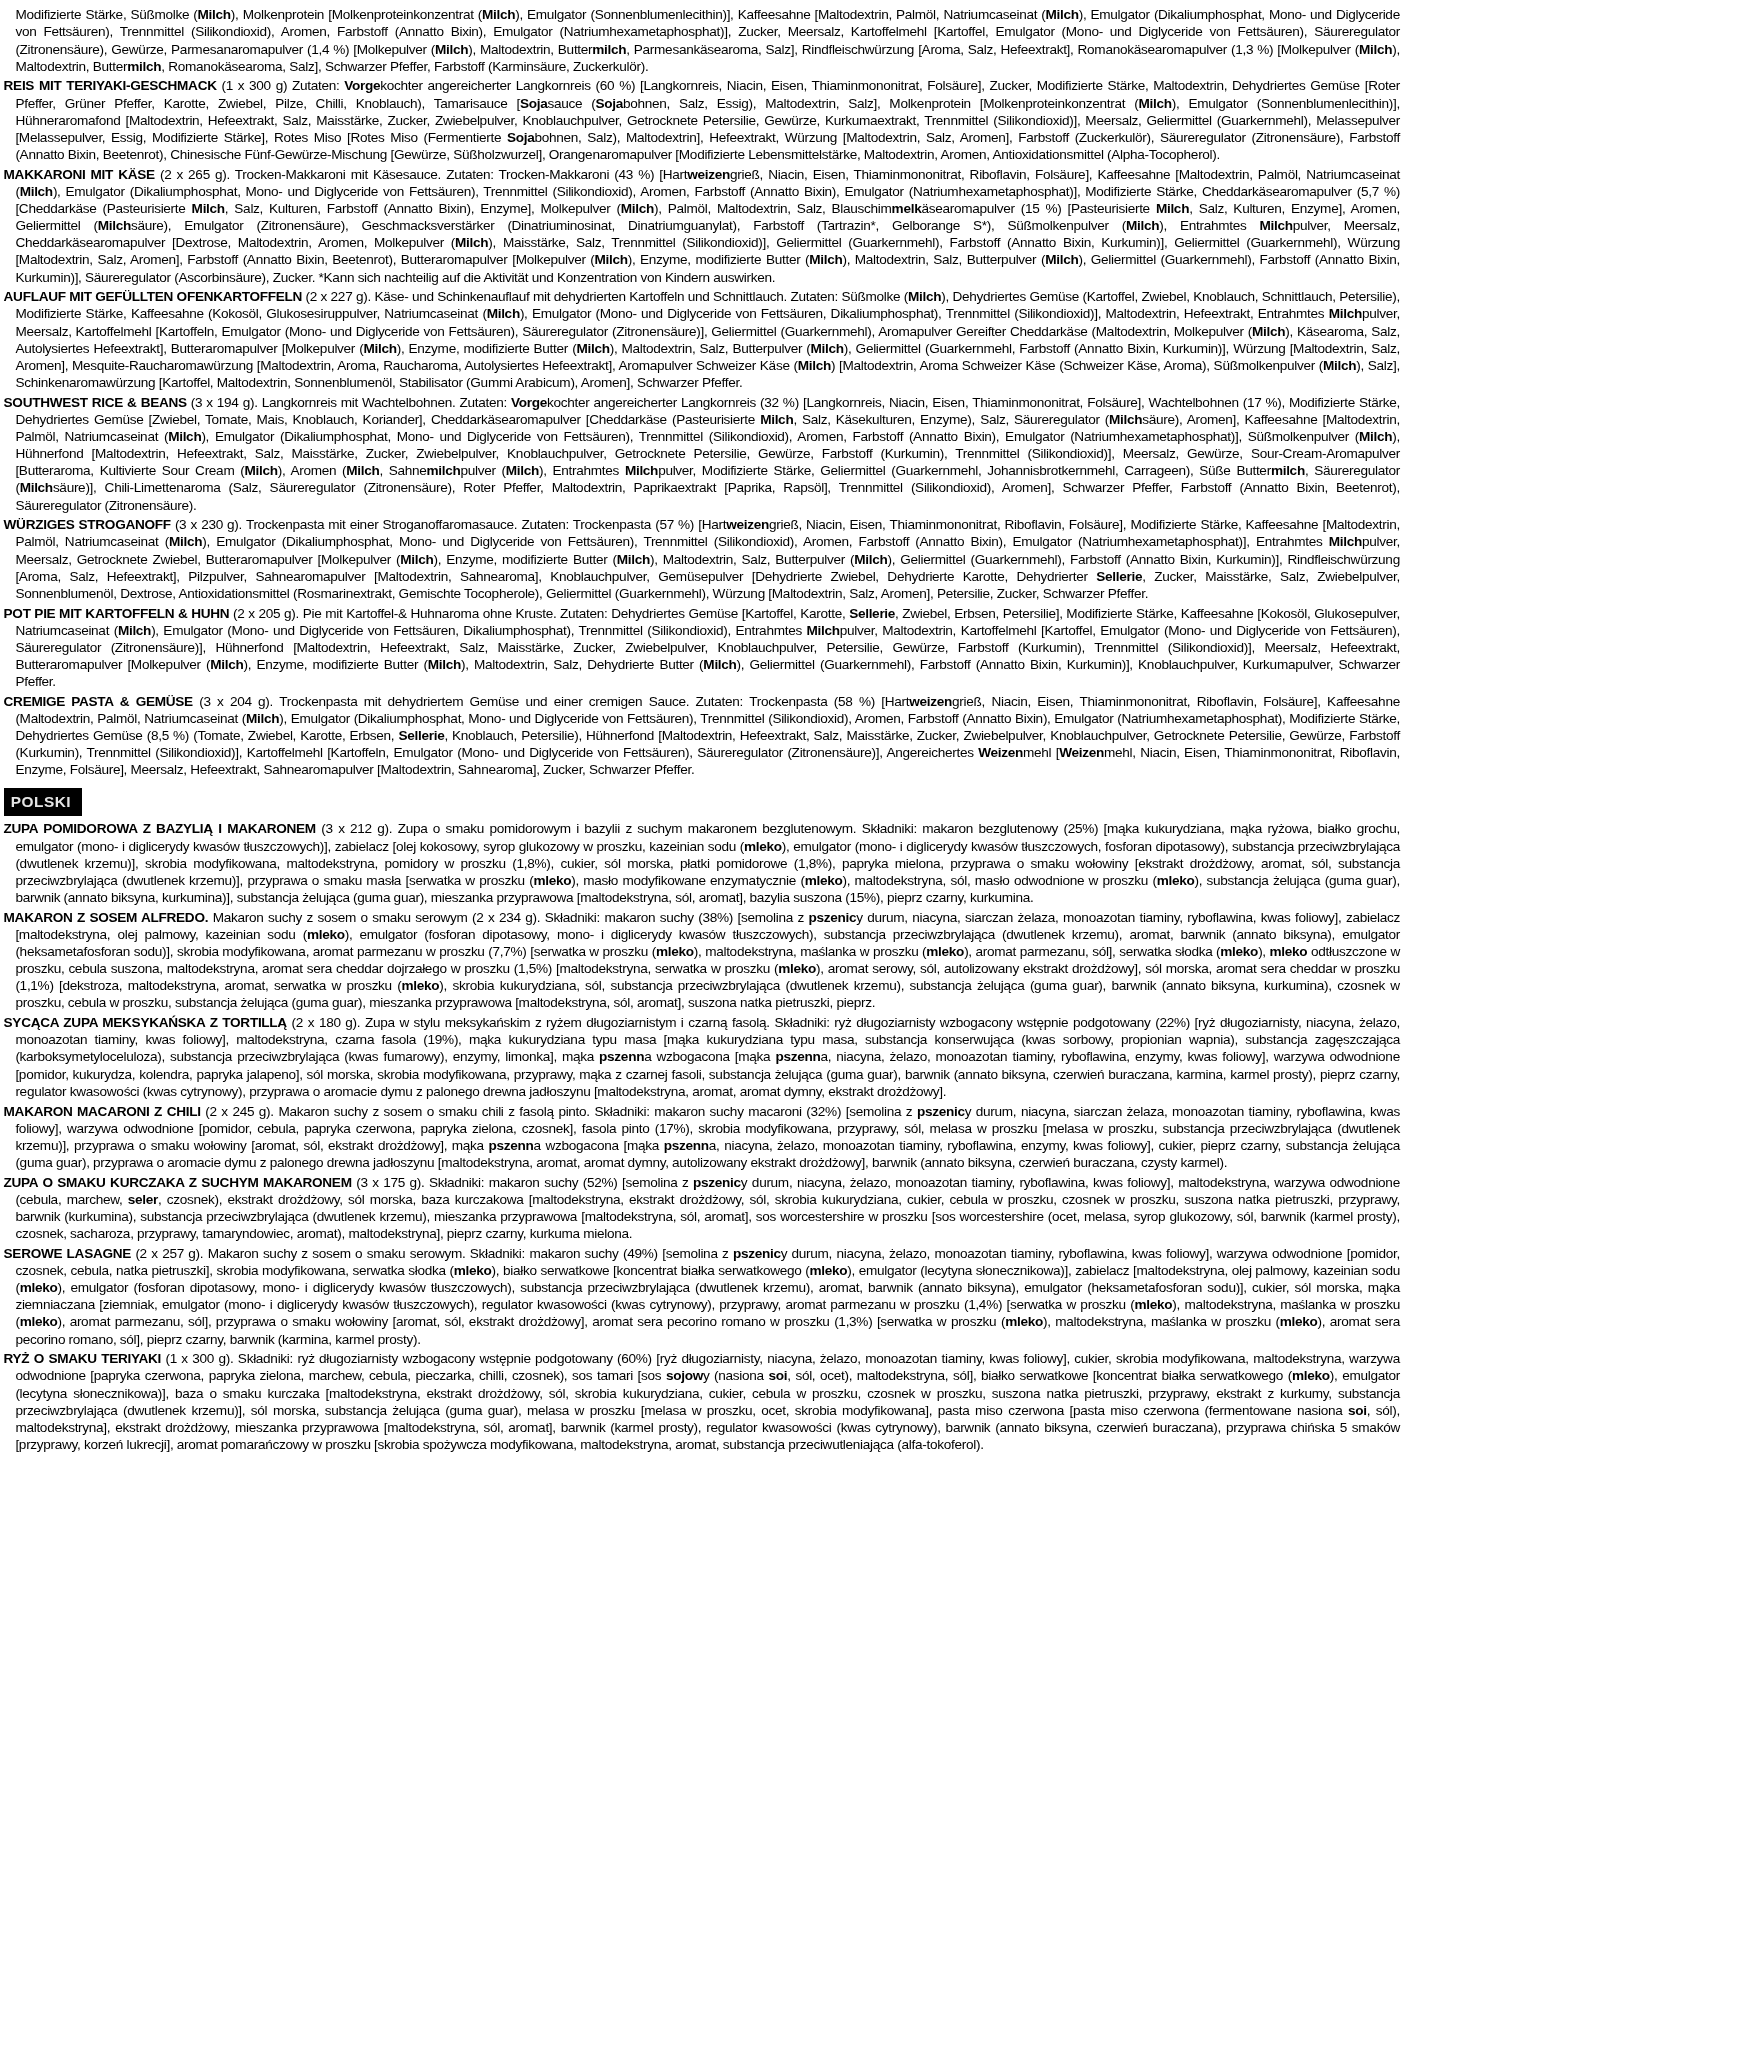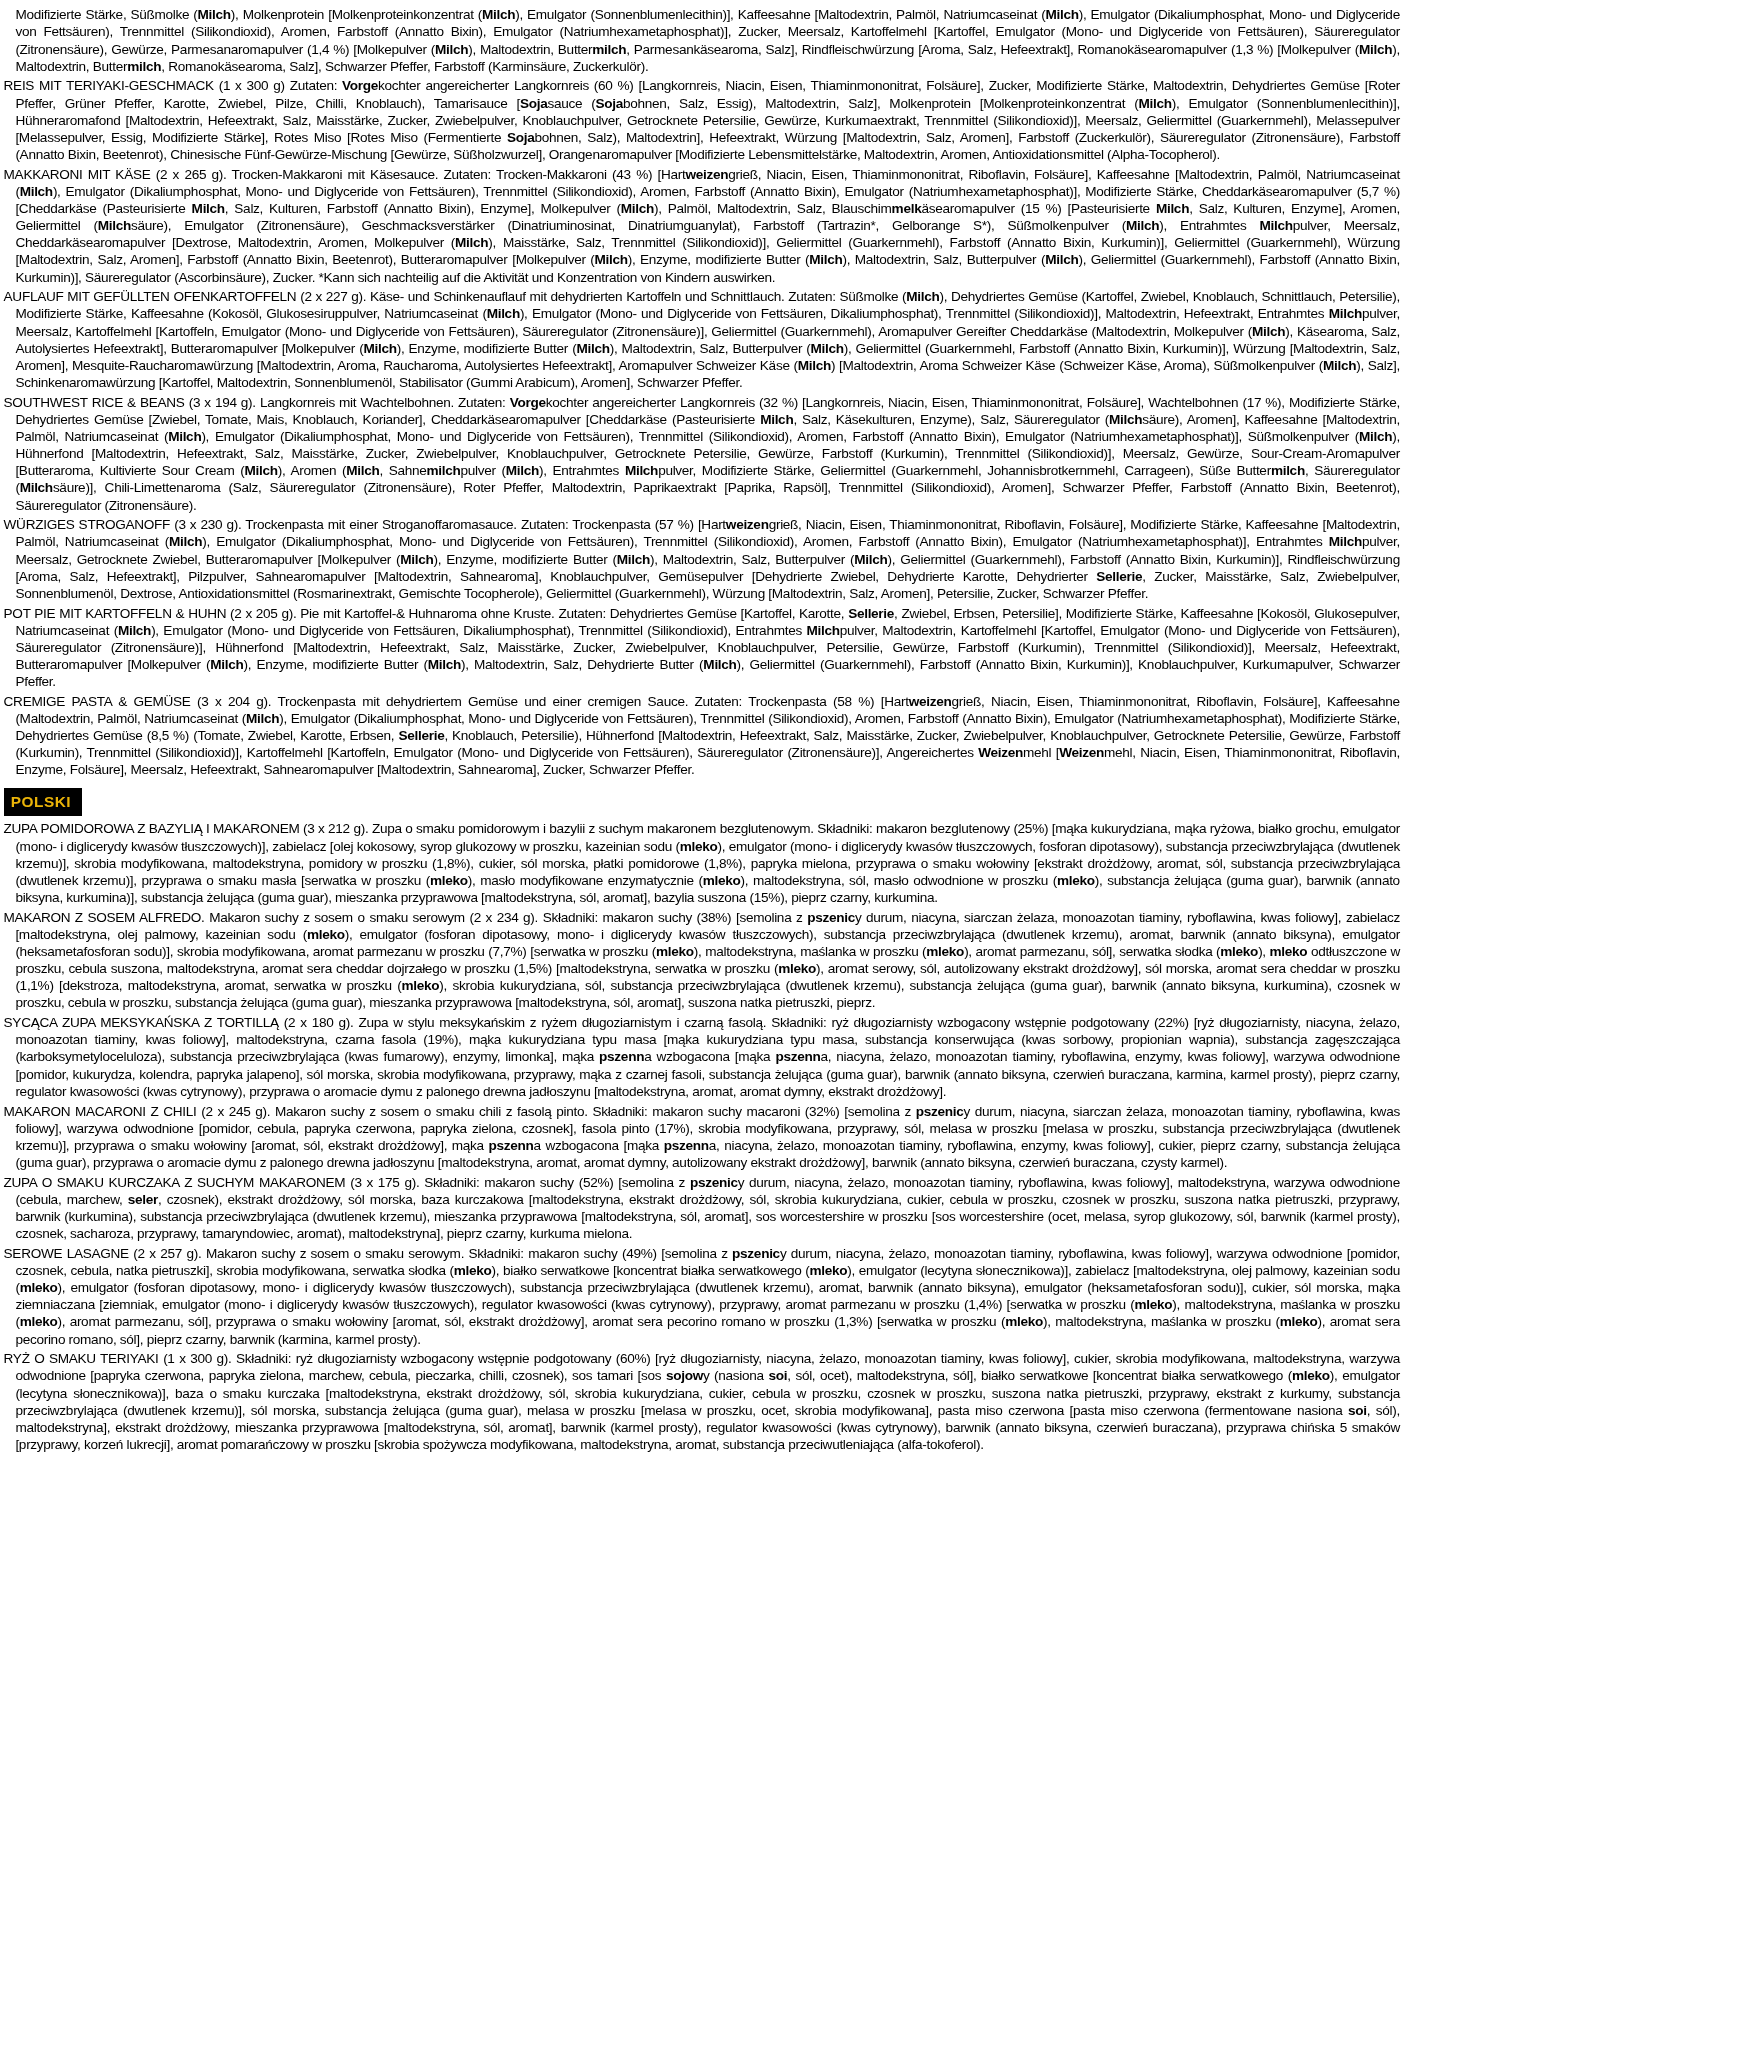--- a/index.html
+++ b/index.html
@@ -7,24 +7,24 @@
     width:1408px;min-height:2068px;box-sizing:border-box;
     padding:6.3px 8.1px 9px 3.6px;
     color:#000;background:#fff;
     font-family:"Liberation Sans","DejaVu Sans",sans-serif;
     font-stretch:condensed;
     font-size:13.6px;line-height:1.26;letter-spacing:-0.3px;
     text-align:justify;
   }
   .para{margin:0 0 2.7px 0;padding-left:11.8px;text-indent:-11.8px;}
   .para.cont{text-indent:0;}
-  .hdr{font-weight:normal;}
+  .hdr{font-weight:bold;}
   b{font-weight:bold;}
   .lang-badge{
-    display:inline-block;background:#000;color:#eab308;font-weight:bold;
+    display:inline-block;background:#000;color:#e5e5e5;font-weight:bold;
     font-size:15.4px;letter-spacing:0.5px;
     padding:3.6px 11px 4.5px 7.2px;margin:7.2px 0 4.5px 0;text-indent:0;
   }
   .allergen{font-weight:bold;margin:0 0 2.7px 0;padding-left:11.8px;text-indent:-11.8px;}
 </style>
 </head>
 <body>
 
 <main class="page">
   <section id="german-section">

